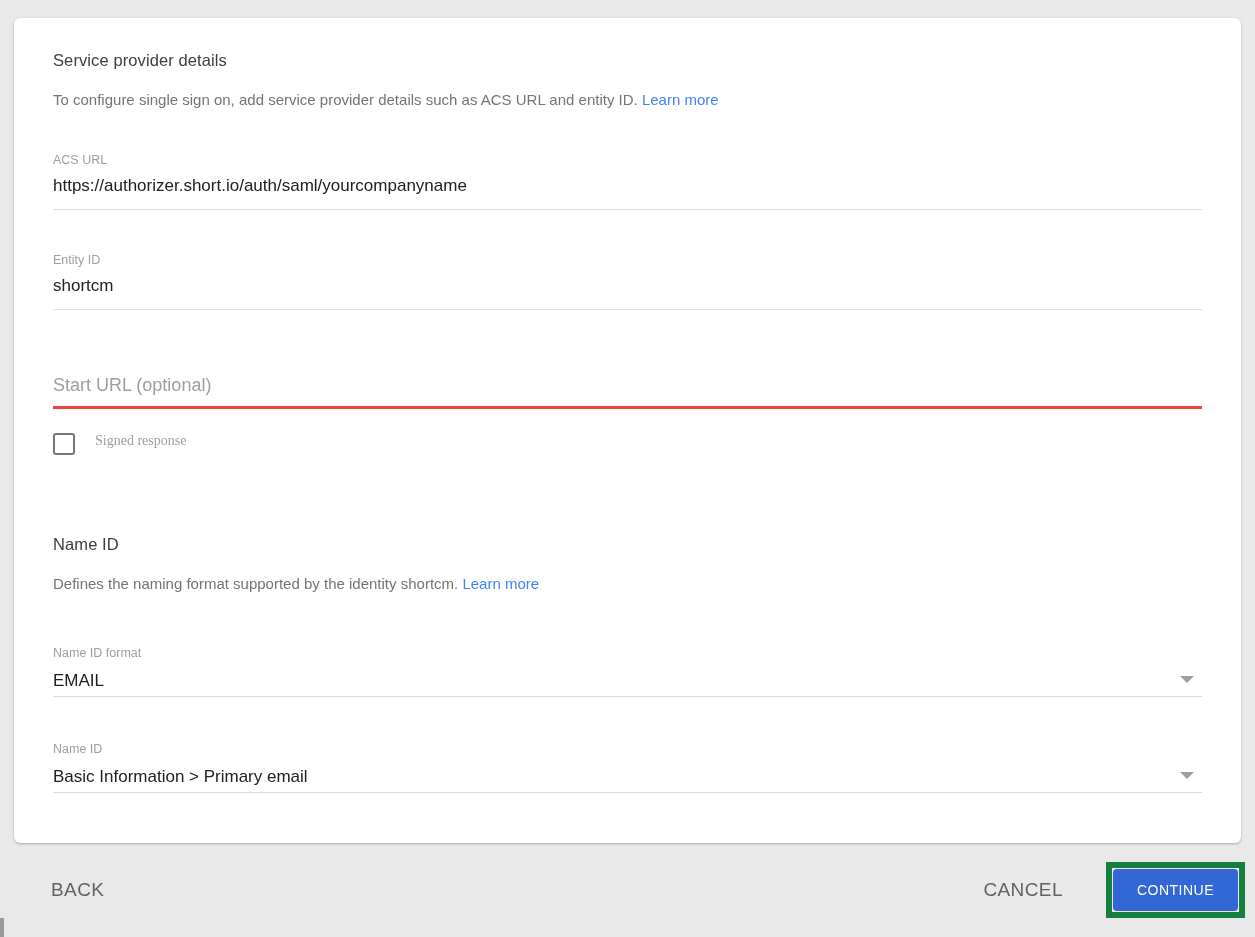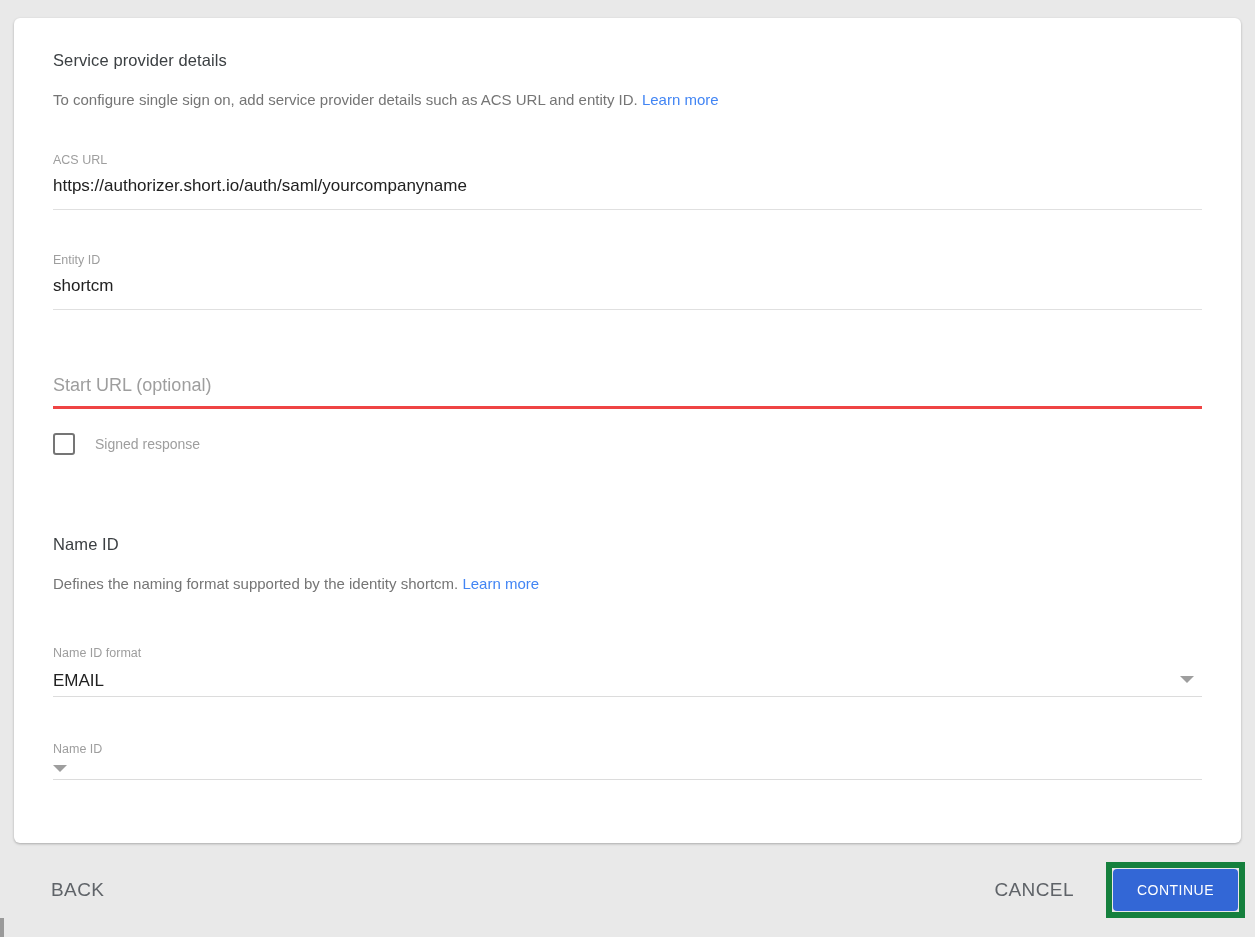--- a/index.html
+++ b/index.html
@@ -73,21 +73,21 @@
     font-size: 18px;
     color: #212121;
     padding: 6px 0 10px 0;
     font-family: inherit;
     background: transparent;
   }
   .start-url-input::placeholder { color: #9e9e9e; opacity: 1; }
   .checkbox-row {
     margin-top: 24px;
     display: flex;
-    align-items: center;
+    font-family: Liberation Serif, serif;
   }
   .checkbox {
     width: 22px;
     height: 22px;
     border: 2px solid #757575;
     border-radius: 3px;
     background: #fff;
     cursor: pointer;
     flex: 0 0 auto;
   }
@@ -138,21 +138,21 @@
     border: none;
     font-family: inherit;
     font-size: 19px;
     font-weight: 500;
     letter-spacing: 0.4px;
     color: #5f6368;
     cursor: pointer;
     padding: 10px 6px;
   }
   .footer-right { display: flex; align-items: center; }
-  .footer-right .text-button { margin-right: 26px; }
+  .footer-right .text-button { margin-right: 37px; }
   .annotation-box {
     border: 6px solid #15803d;
     padding: 1px;
     display: inline-block;
     background: transparent;
   }
   .primary-button {
     background: #3367d6;
     color: #ffffff;
     border: none;
@@ -217,20 +217,21 @@
       <div class="field-label">Name ID format</div>
       <div class="dropdown-row">
         <div class="dropdown-value">EMAIL</div>
         <div class="dropdown-arrow"></div>
       </div>
     </div>
 
     <div class="dropdown-field second">
       <div class="field-label">Name ID</div>
       <div class="dropdown-row">
+        <div class="dropdown-value">Basic Information &gt; Primary email</div>
         <div class="dropdown-arrow"></div>
       </div>
     </div>
 
   </div>
 
   <div class="footer">
     <button class="text-button">BACK</button>
 
     <div class="footer-right">

